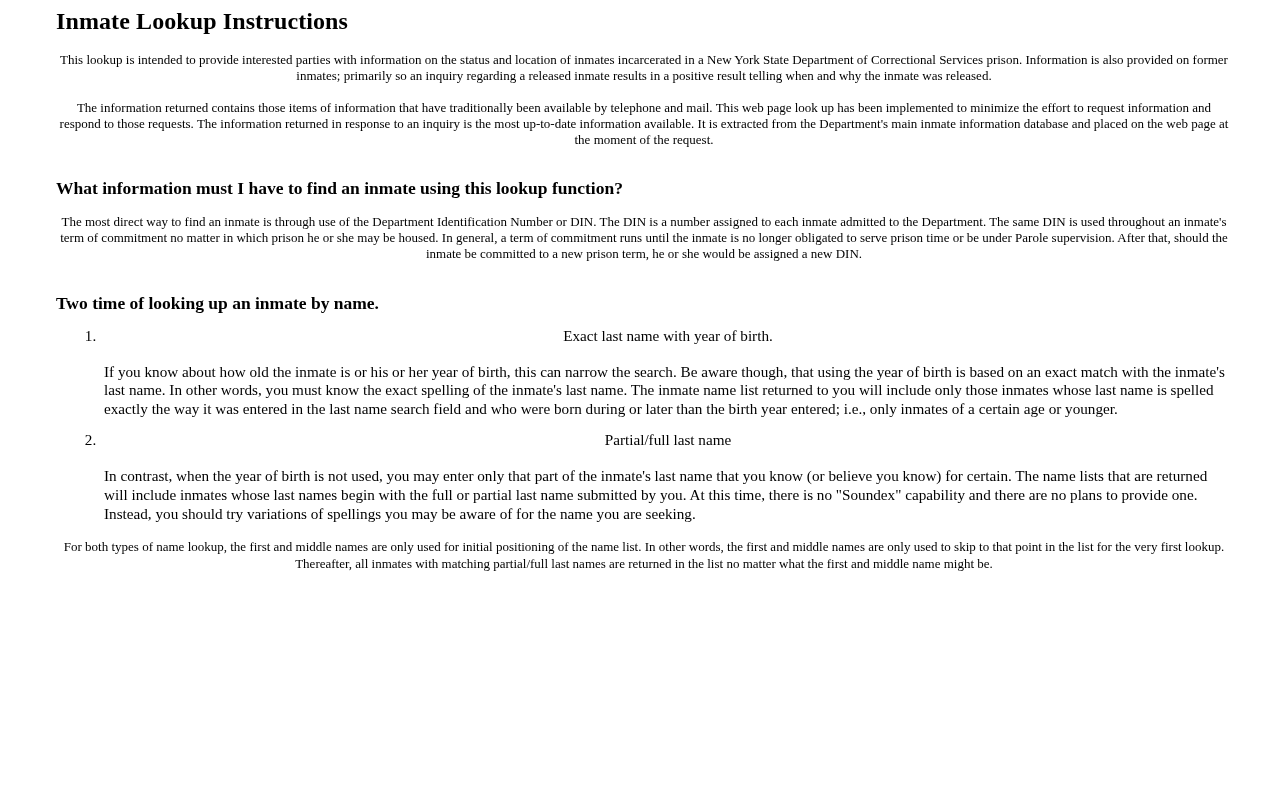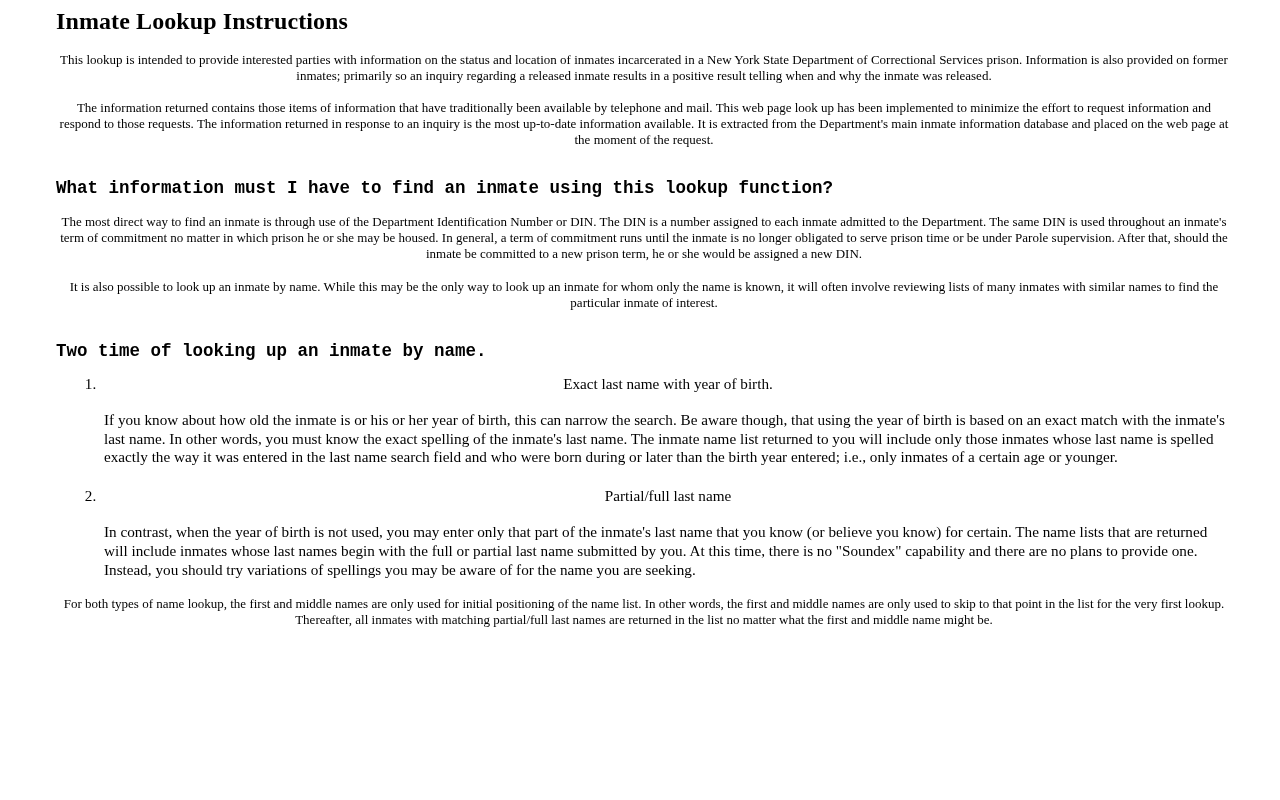--- a/index.html
+++ b/index.html
@@ -30,40 +30,39 @@
   }
   h2.section-title {
     font-size: 17px;
     line-height: 1.15;
     font-weight: bold;
     margin: 32px 0 0 0;
   }
   h2.section-title.q {
     font-size: 17.5px;
     margin-top: 30px;
-    font-family: Liberation Mono, monospace;
   }
   p.body-text {
     font-size: 13px;
     line-height: 1.24;
     margin: 16px 0 0 0;
     text-align: center;
   }
   ol.lookup-list {
     margin: 14px 0 0 0;
     padding-left: 44px;
     font-size: 15.2px;
     line-height: 1.24;
   }
   ol.lookup-list > li {
     margin: 0 0 0 0;
     padding-left: 4px;
   }
   ol.lookup-list > li + li {
-    margin-top: 20px;
+    margin-top: 12px;
   }
   li .item-label {
     display: block;
     text-align: center;
   }
   li p.item-body {
     font-size: 15.2px;
     line-height: 1.24;
     margin: 17px 0 0 0;
   }
@@ -77,21 +76,20 @@
 
 
   <p class="body-text">This lookup is intended to provide interested parties with information on the status and location of inmates incarcerated in a New York State Department of Correctional Services prison. Information is also provided on former inmates; primarily so an inquiry regarding a released inmate results in a positive result telling when and why the inmate was released.</p>
 
   <p class="body-text">The information returned contains those items of information that have traditionally been available by telephone and mail. This web page look up has been implemented to minimize the effort to request information and respond to those requests. The information returned in response to an inquiry is the most up-to-date information available. It is extracted from the Department's main inmate information database and placed on the web page at the moment of the request.</p>
 
   <h2 class="section-title q">What information must I have to find an inmate using this lookup function?</h2>
 
   <p class="body-text">The most direct way to find an inmate is through use of the Department Identification Number or DIN. The DIN is a number assigned to each inmate admitted to the Department. The same DIN is used throughout an inmate's term of commitment no matter in which prison he or she may be housed. In general, a term of commitment runs until the inmate is no longer obligated to serve prison time or be under Parole supervision. After that, should the inmate be committed to a new prison term, he or she would be assigned a new DIN.</p>
 
-  <p class="body-text">It is also possible to look up an inmate by name. While this may be the only way to look up an inmate for whom only the name is known, it will often involve reviewing lists of many inmates with similar names to find the particular inmate of interest.</p>
 
   <h2 class="section-title q">Two time of looking up an inmate by name.</h2>
 
   <ol class="lookup-list">
     <li>
       <span class="item-label">Exact last name with year of birth.</span>
       <p class="item-body">If you know about how old the inmate is or his or her year of birth, this can narrow the search. Be aware though, that using the year of birth is based on an exact match with the inmate's last name. In other words, you must know the exact spelling of the inmate's last name. The inmate name list returned to you will include only those inmates whose last name is spelled exactly the way it was entered in the last name search field and who were born during or later than the birth year entered; i.e., only inmates of a certain age or younger.</p>
     </li>
     <li>
       <span class="item-label">Partial/full last name</span>

